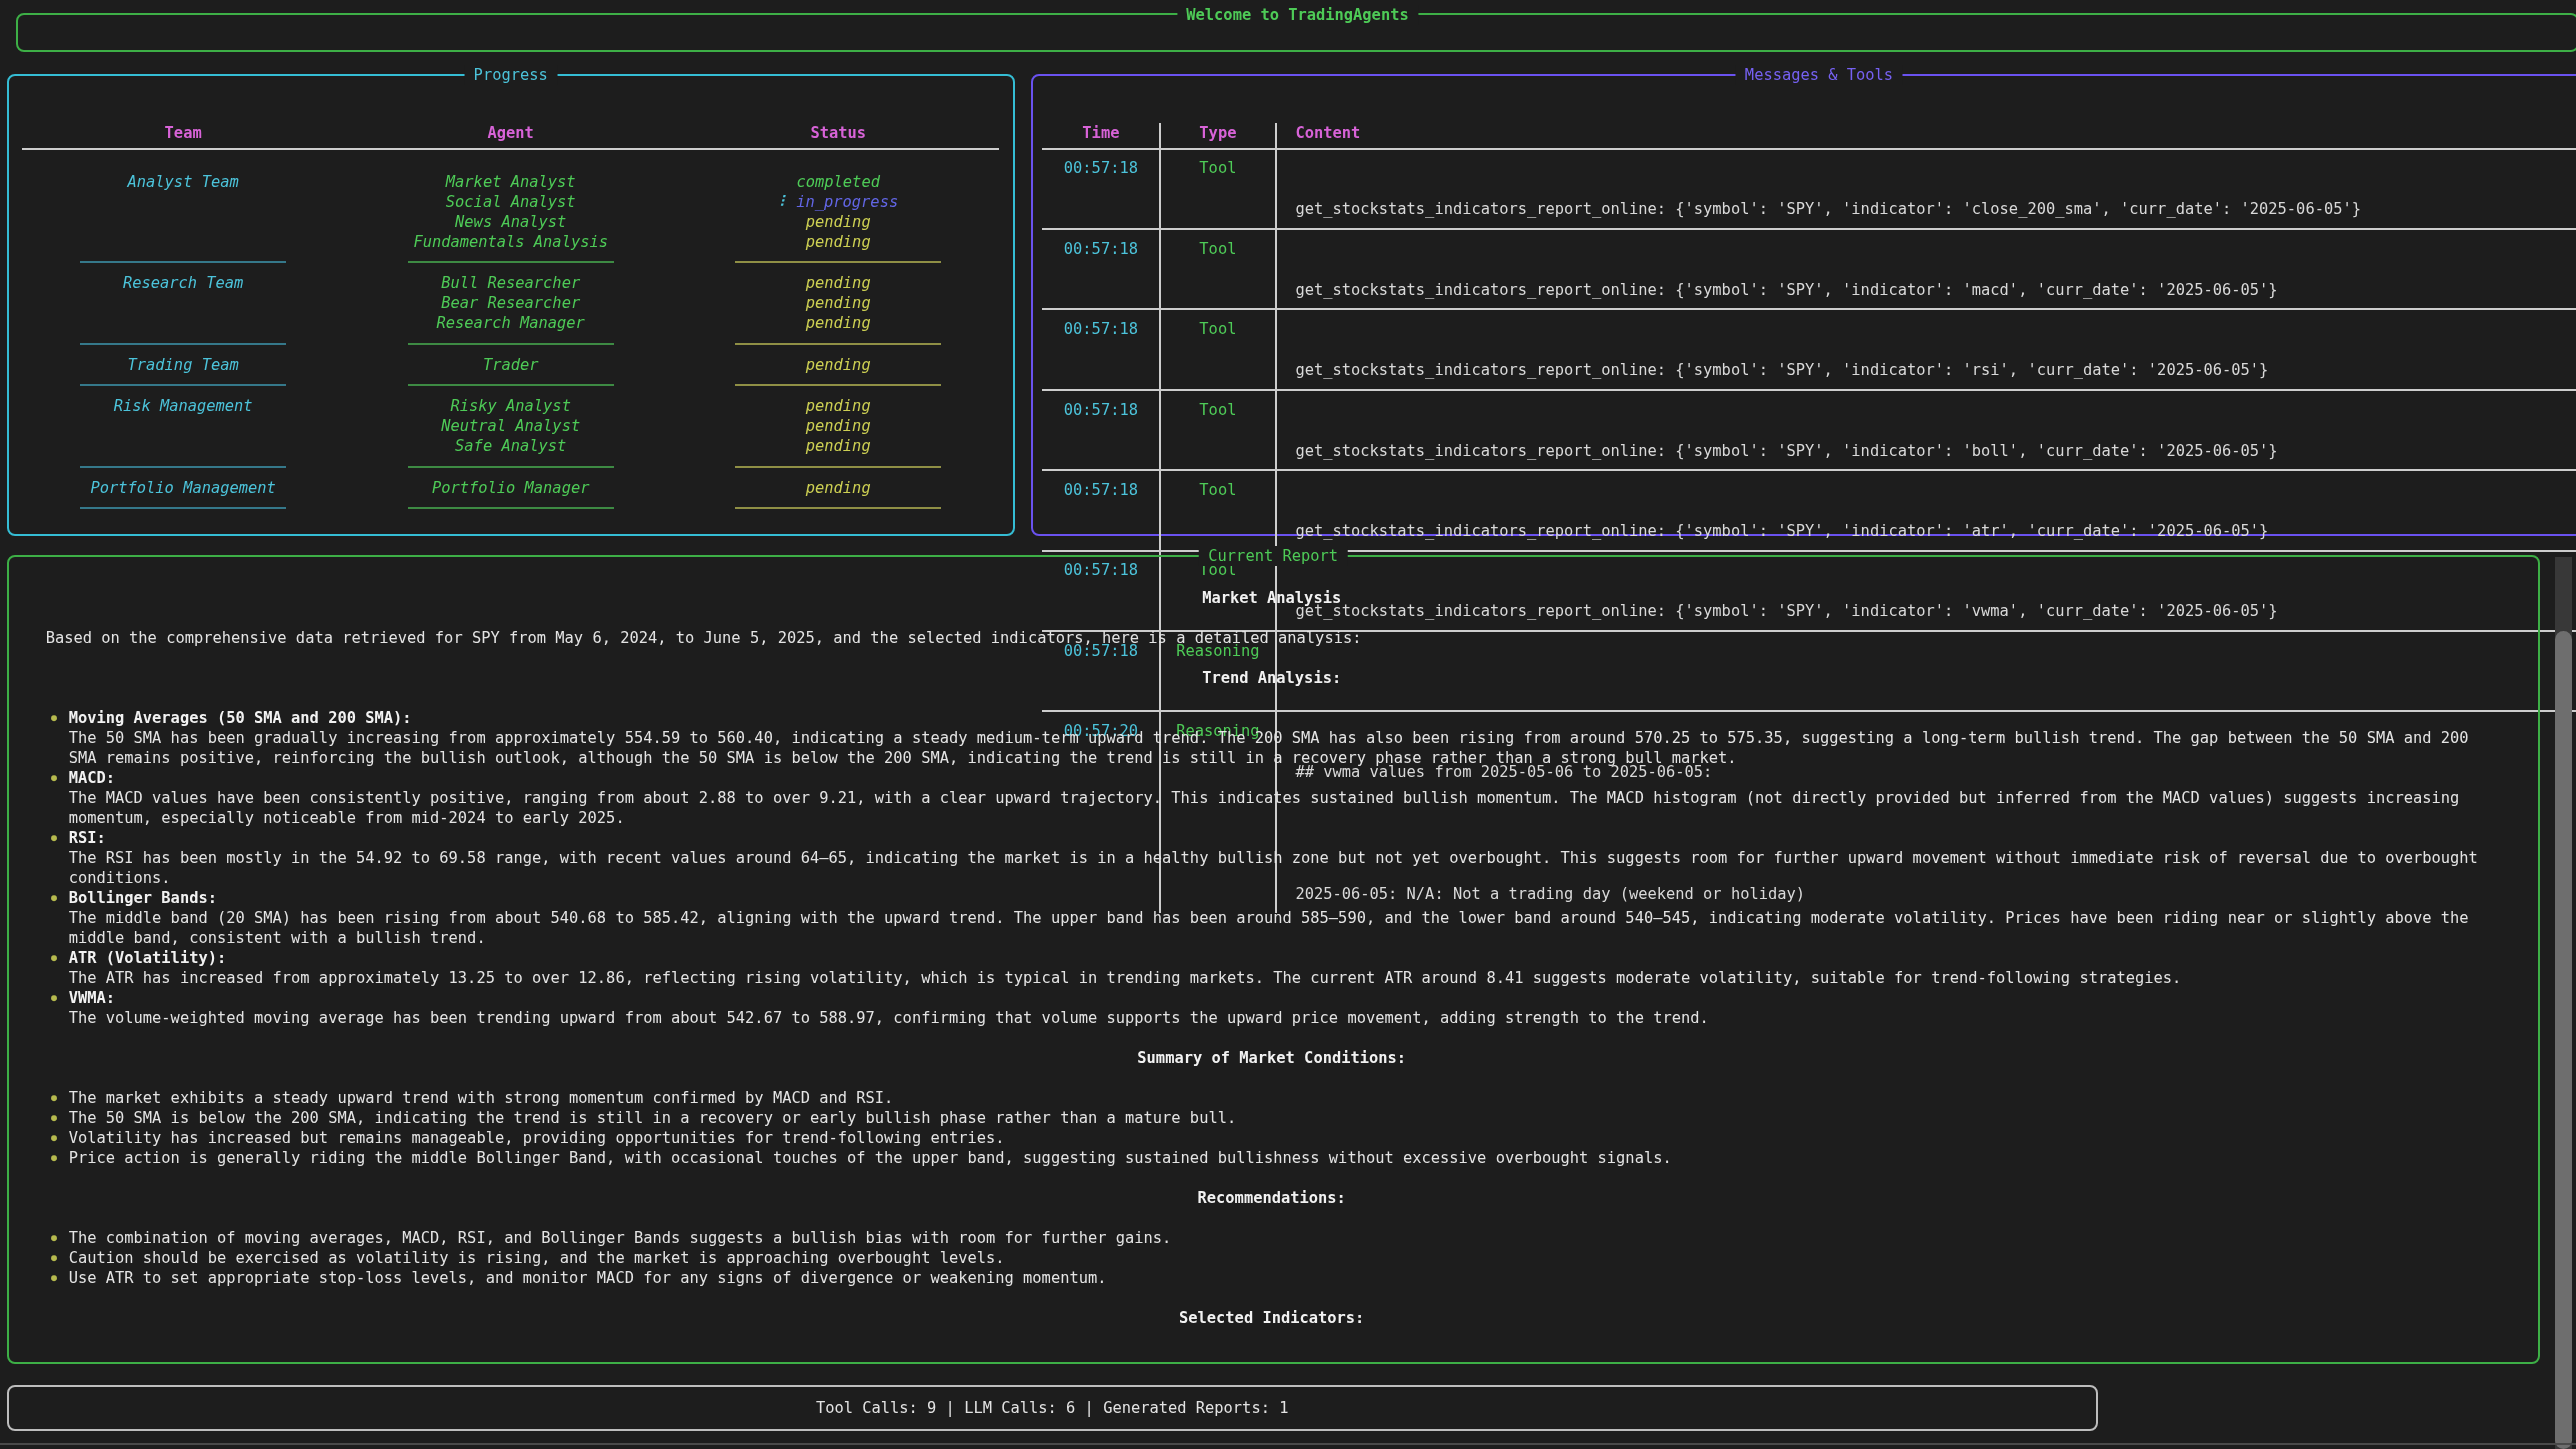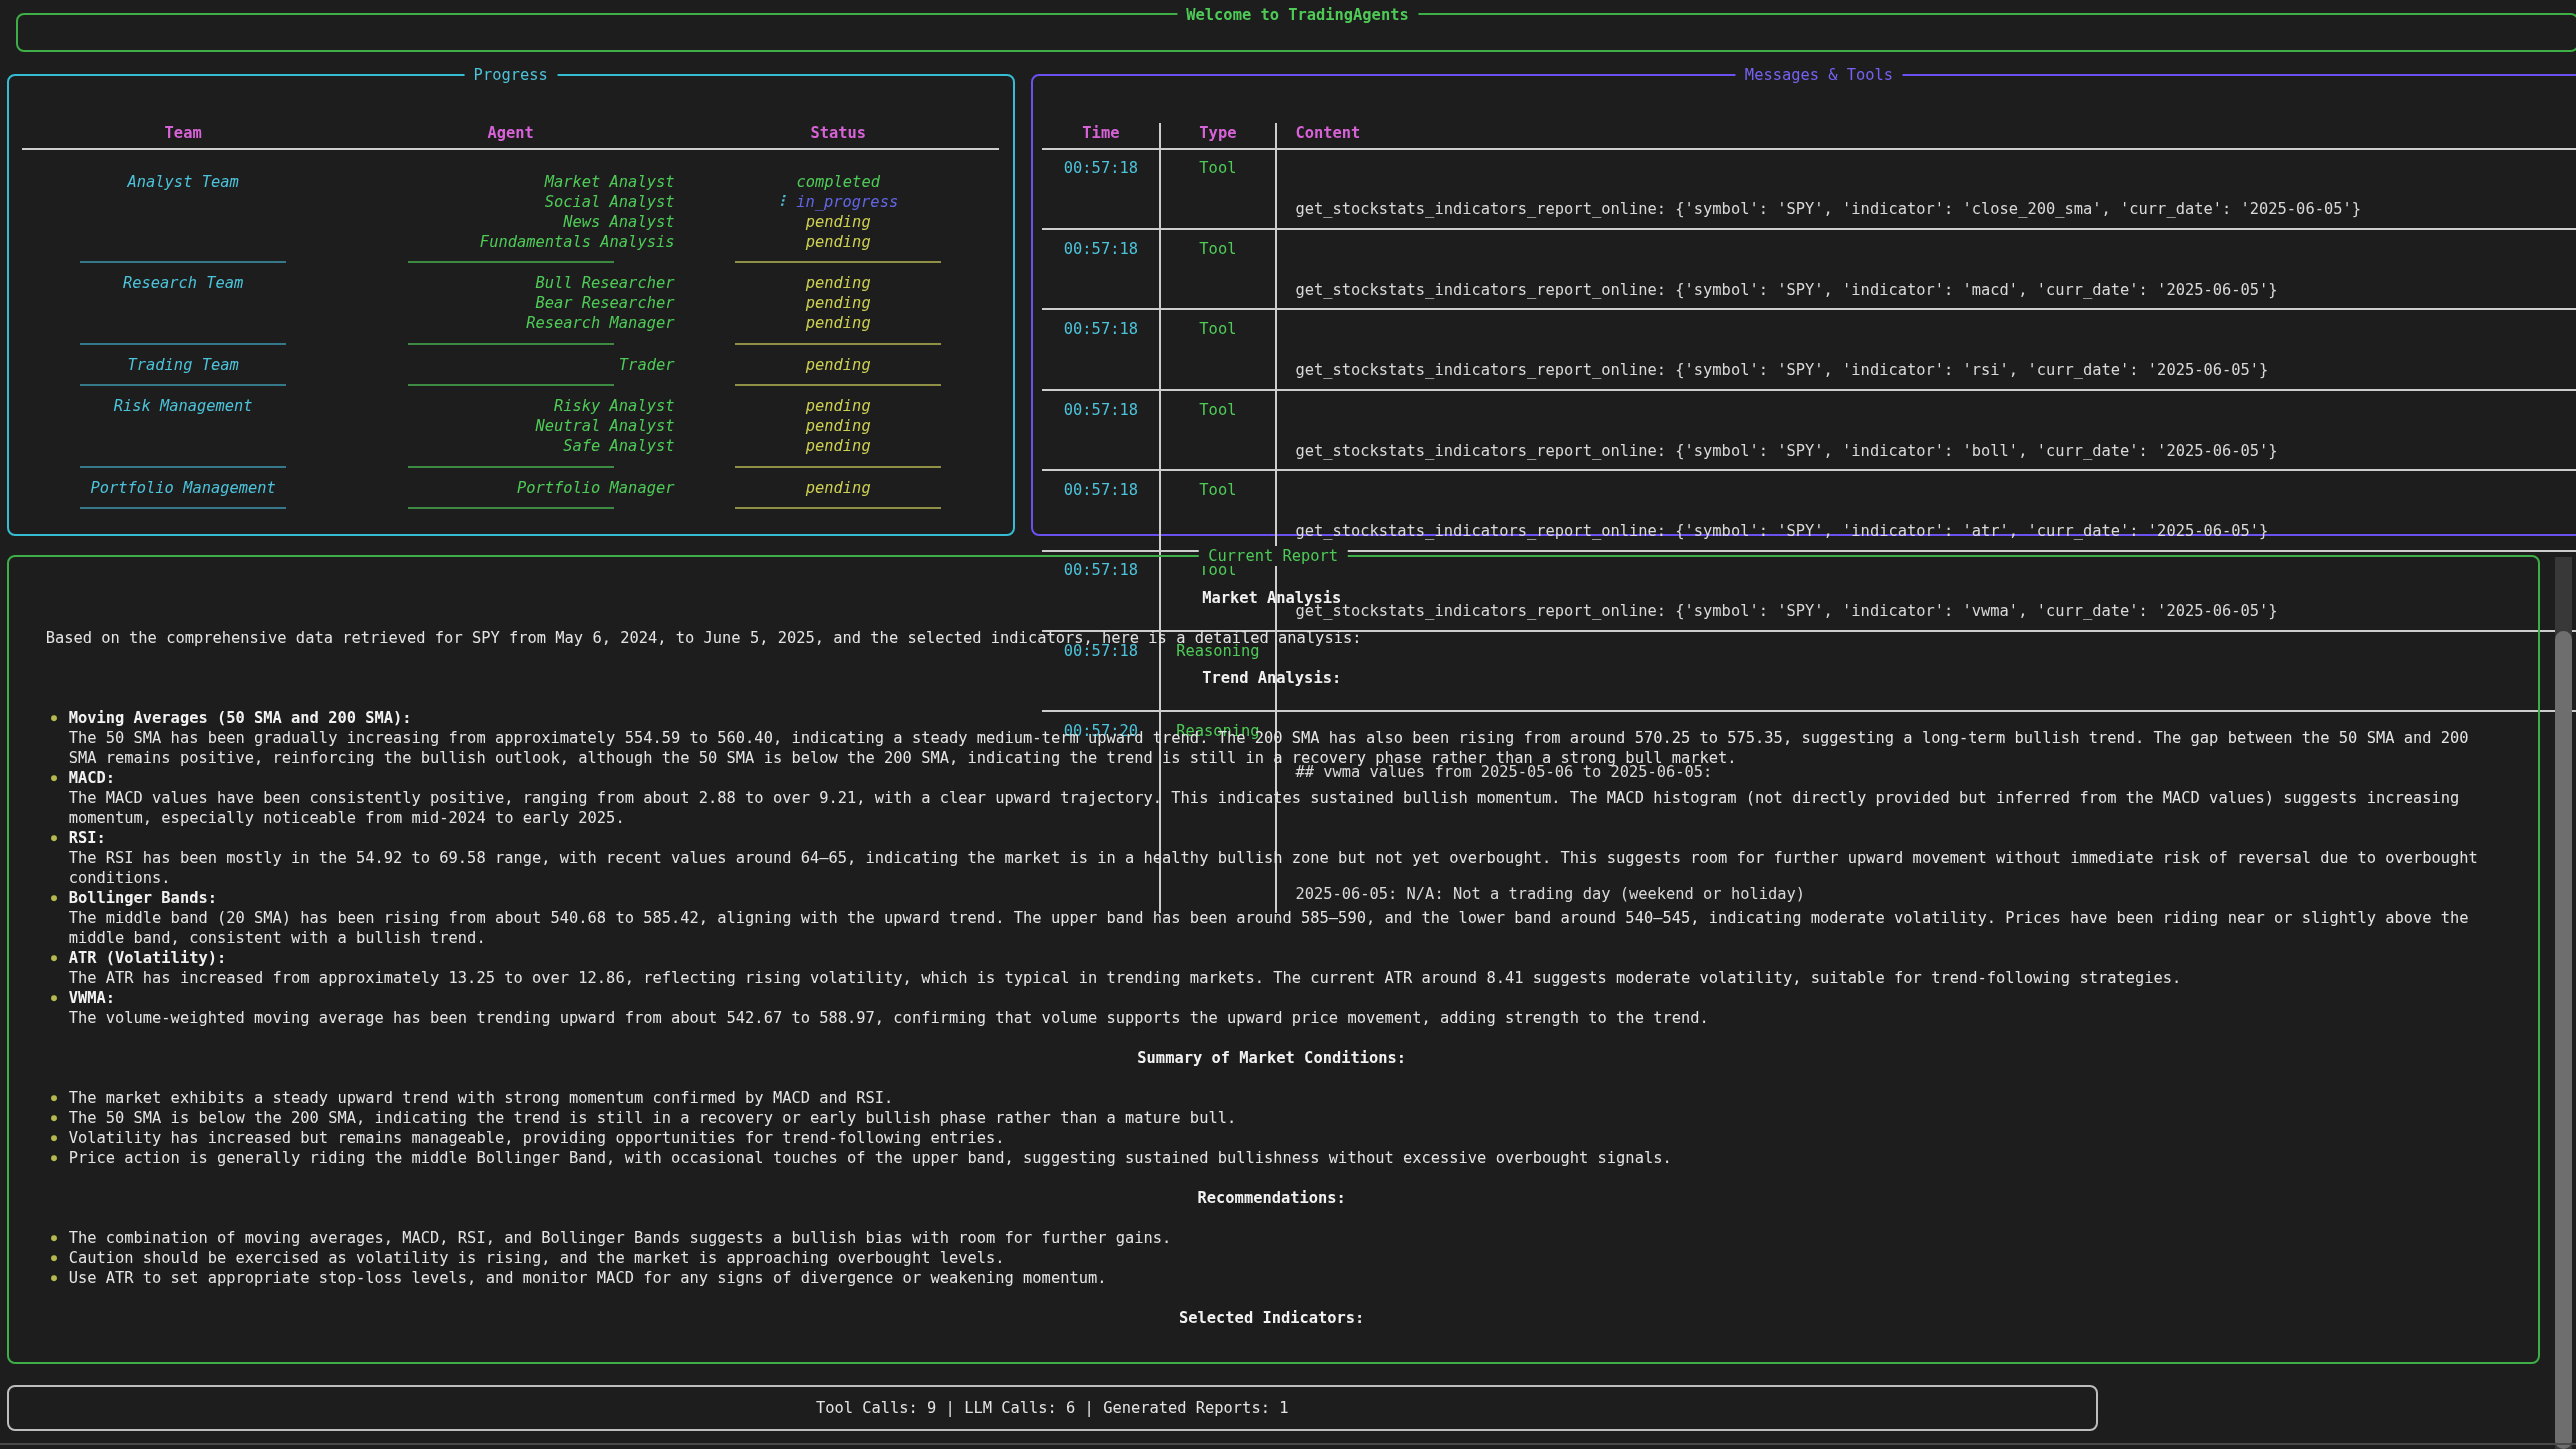--- a/index.html
+++ b/index.html
@@ -26,21 +26,21 @@
   .welcome{left:16px;top:13.4px;width:2563px;height:39px;border-color:var(--green-border);}
   .welcome .panel-title{color:var(--green);font-weight:bold;}
   
   .progress{left:6.7px;top:74px;width:1008px;height:462px;border-color:var(--cyan-border);padding:47px 10.7px 0;}
   .progress .panel-title{color:var(--cyan);}
   .phead{display:grid;grid-template-columns:1fr 1fr 1fr;text-align:center;font-weight:bold;color:var(--magenta);}
   .phead-sep{border-top:2px solid var(--table-line);margin:4.7px 2.7px 0;}
   .pbody{padding-top:22px;font-style:italic;}
   .prow{display:grid;grid-template-columns:1fr 1fr 1fr;text-align:center;}
   .pcell-team{color:var(--cyan);}
-  .agent-line{color:var(--green);text-align:right;}
+  .agent-line{color:var(--green);}
   .status-line.completed{color:var(--green);}
   .status-line.pending{color:var(--yellow);}
   .status-line.in_progress{color:var(--in-progress);}
   .spinner{color:var(--cyan);margin-right:6.7px;}
   .psep{display:grid;grid-template-columns:1fr 1fr 1fr;height:21.5px;align-items:center;}
   .psep > div{height:0;border-top:2px solid;width:63%;margin:0 auto;}
   .psep .s1{border-color:var(--sep-team);}
   .psep .s2{border-color:var(--sep-agent);}
   .psep .s3{border-color:var(--sep-status);}
   

